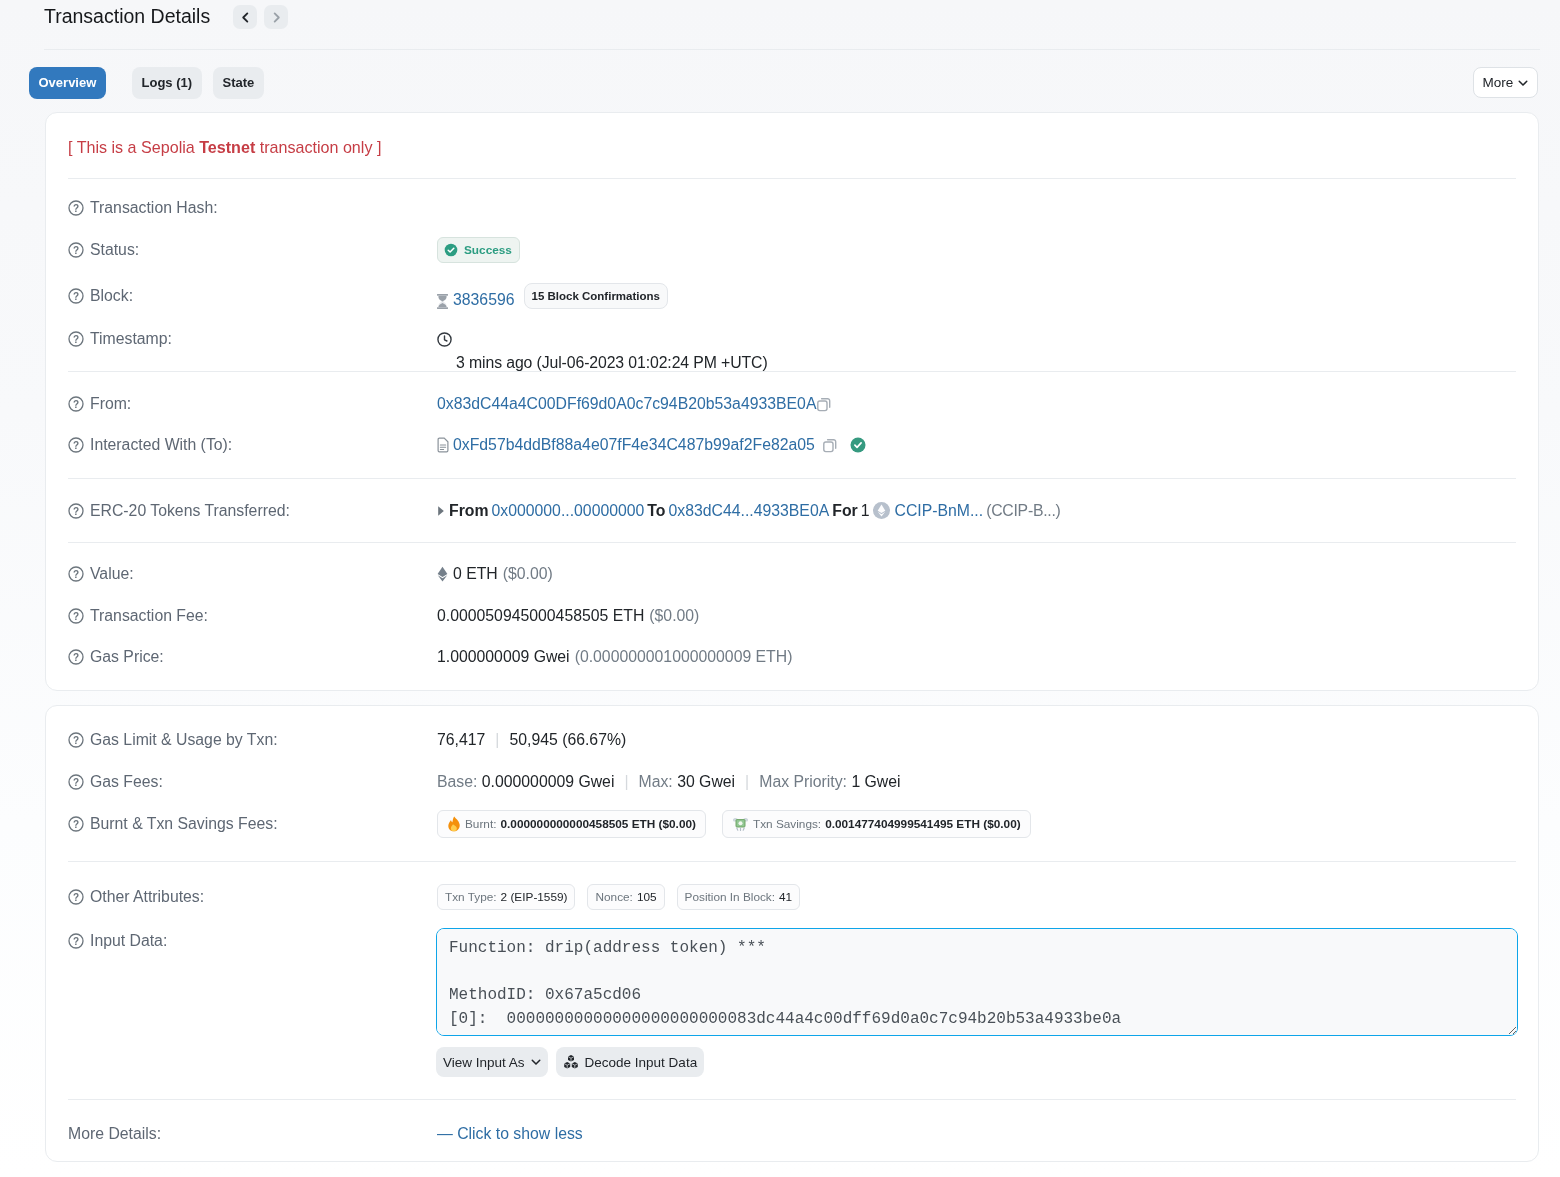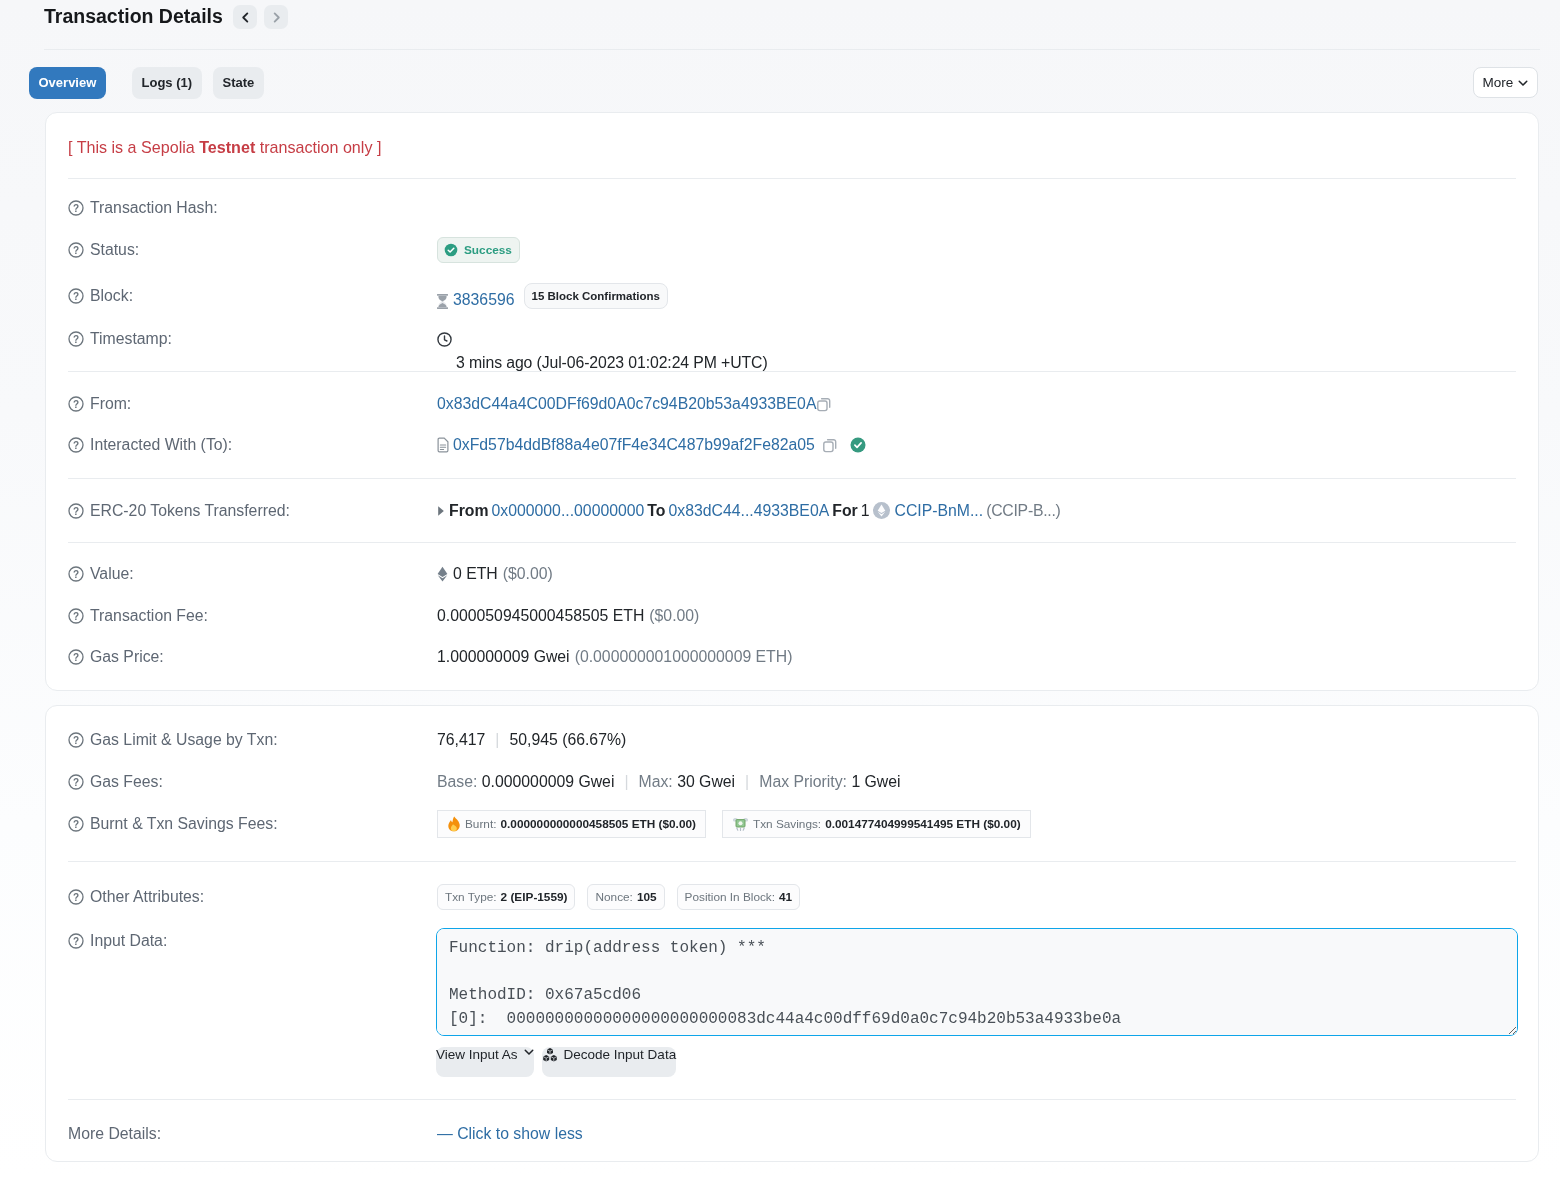--- a/index.html
+++ b/index.html
@@ -3,46 +3,46 @@
 <meta charset="utf-8">
 <style>
 * { margin:0; padding:0; box-sizing:border-box; }
 html,body { width:1560px; height:1177px; }
 body {
   font-family:"Liberation Sans",sans-serif;
   font-size:15.8px; color:#212529;
   background:linear-gradient(180deg,#f6f7f9 0%,#f8f9fb 35%,#fcfdfe 70%,#ffffff 100%);
   position:relative;
 }
-.title { position:absolute; left:44px; top:5px; font-size:19.5px; font-weight:700; color:#16181b; }
+.title { position:absolute; left:44px; top:5px; font-size:19.5px; font-weight:400; color:#16181b; }
 .navbtn { position:absolute; top:5px; width:24px; height:24px; background:#e9ecef; border-radius:7px; display:flex; align-items:center; justify-content:center; }
 .hdr-divider { position:absolute; left:44px; right:20px; top:49px; border-top:1px solid #e9ecef; }
 .tab { position:absolute; top:66.5px; height:32.5px; border-radius:8px; display:flex; align-items:center; justify-content:center; font-size:13px; font-weight:700; padding:0 9.5px; }
 .tab.active { background:#3279be; color:#fff; }
 .tab.plain { background:#e9ecef; color:#21252a; }
 .morebtn { position:absolute; top:67px; left:1473px; width:65px; height:31px; background:#fff; border:1px solid #dee2e6; border-radius:8px; display:flex; align-items:center; justify-content:center; gap:5px; font-size:13.5px; color:#21252a; }
 .card { position:absolute; left:45px; width:1494px; background:#fff; border:1px solid #e9ecef; border-radius:12px; }
 .card1 { top:112px; height:579px; }
 .card2 { top:705px; height:457px; }
 .row { position:absolute; left:22px; right:22px; display:flex; align-items:center; }
 .lbl { width:369px; flex:none; display:flex; align-items:center; gap:6px; color:#5e6773; }
 .val { display:flex; align-items:center; }
 .hr { position:absolute; left:22px; right:22px; border-top:1px solid #e9ecef; }
 .red { color:#c63d45; font-size:16.1px; }
 .muted { color:#717b85; }
 .lnk { color:#2e6da4; text-decoration:none; }
 b.semi { font-weight:700; }
 .badge-success { display:inline-flex; align-items:center; gap:6px; height:26px; padding:0 7px 0 6px; background:#eef4f1; border:1px solid #d7e3de; border-radius:6px; color:#2c9d82; font-weight:700; font-size:11.8px; }
 .badge-gray { display:inline-flex; align-items:center; height:26px; padding:0 7px; background:#f8f9fa; border:1px solid #e3e6ea; border-radius:8px; font-weight:700; font-size:11.5px; color:#21252a; }
 .badge-attr { display:inline-flex; align-items:center; height:26px; padding:0 7px; background:#fcfcfd; border:1px solid #e3e6ea; border-radius:6px; font-size:11.8px; color:#6c757d; gap:4px; }
-.badge-attr b { color:#21252a; font-weight:700; }
-.badge-fee { display:inline-flex; align-items:center; height:28px; padding:0 9px; background:#fcfcfd; border:1px solid #e3e6ea; border-radius:0; font-size:11.8px; color:#6c757d; gap:4px; }
+.badge-attr b { color:#21252a; font-weight:400; }
+.badge-fee { display:inline-flex; align-items:center; height:28px; padding:0 9px; background:#fcfcfd; border:1px solid #e3e6ea; border-radius:6px; font-size:11.8px; color:#6c757d; gap:4px; }
 .badge-fee b { color:#21252a; font-weight:700; }
 .inputdata { white-space:pre-wrap; position:absolute; left:390px; top:222px; width:1082px; height:108px; background:#f8f9fa; border:1px solid #0ea5e9; border-radius:8px; resize:both; font-family:"Liberation Mono",monospace; font-size:16px; line-height:23.5px; color:#495057; padding:8px 12px; overflow:auto; }
-.btn-light { display:inline-flex; gap:6px; height:30px; padding:0 0; background:#e9ecef; border-radius:8px; font-size:13.5px; color:#21252a; }
+.btn-light { display:inline-flex; align-items:center; gap:6px; height:30px; padding:0 7px; background:#e9ecef; border-radius:8px; font-size:13.5px; color:#21252a; }
 .sep { color:#d5d9dd; padding:0 10px; }
 </style>
 </head>
 <body>
 <div class="title">Transaction Details</div>
 <div class="navbtn" style="left:233px;">
   <svg width="11" height="11" viewBox="0 0 12 12" fill="none" stroke="#21252a" stroke-width="2" stroke-linecap="round" stroke-linejoin="round">
       <path d="M8 1.5 3.5 6 8 10.5"></path>
     </svg>
 </div>

